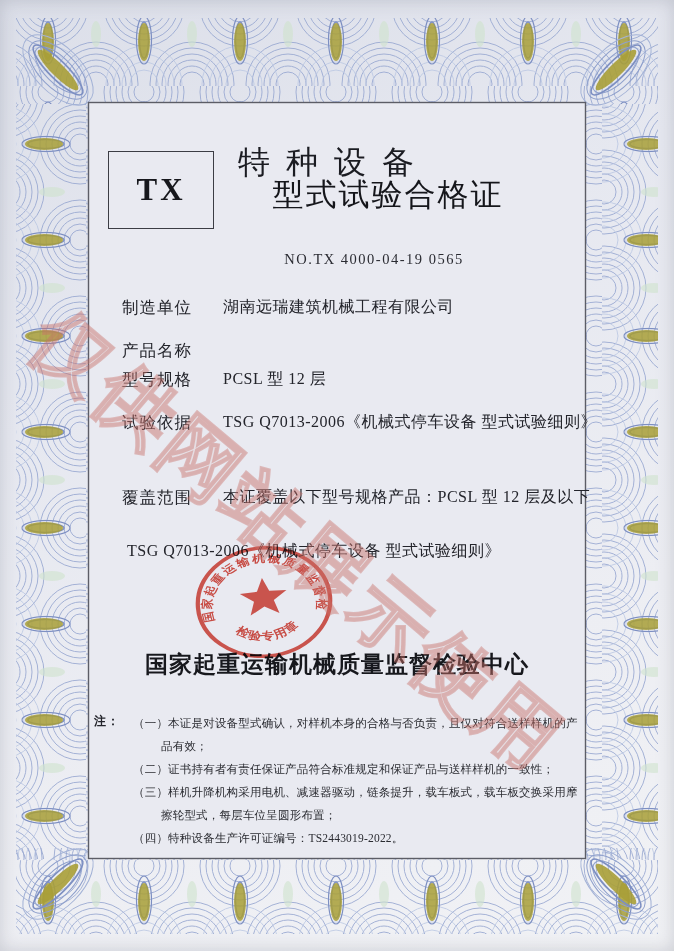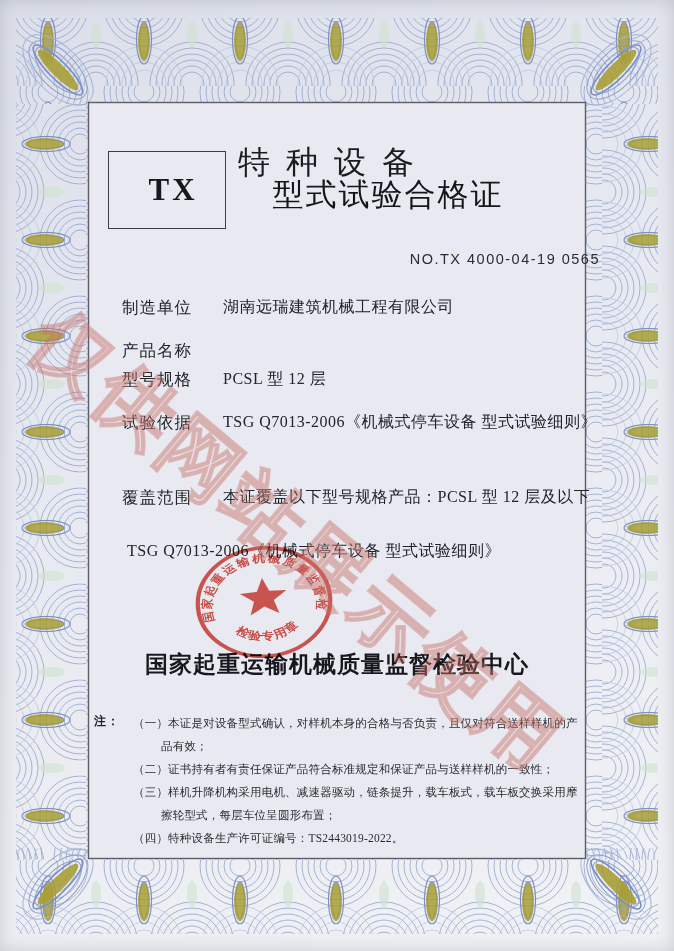--- a/index.html
+++ b/index.html
@@ -7,28 +7,28 @@
     position:relative; width:674px; height:951px; overflow:hidden;
     background:linear-gradient(155deg,#dcdfe9 0%,#e6e8f0 35%,#edeef3 70%,#f1f2f5 100%);
     font-family:"Liberation Serif","DejaVu Serif",serif; color:#23242b;
     box-shadow:inset 0 0 18px rgba(90,95,110,.25);
   }
   #border-art{position:absolute;left:0;top:0;}
   .abs{position:absolute;}
   
   .tx-box{left:108px;top:151px;width:104px;height:76px;border:1.6px solid #3c3d44;
     display:flex;align-items:center;justify-content:center;
-    font-weight:bold;font-size:31px;letter-spacing:3px;color:#17181d;padding-left:12px;}
+    font-weight:bold;font-size:31px;letter-spacing:3px;color:#17181d;}
   
   .title-top{left:222px;top:141px;width:330px;text-align:left;font-size:32px;
     letter-spacing:16px;text-indent:16px;color:#1b1c22;font-weight:500;font-family:Liberation Serif, serif;}
   .title-main{left:208px;top:174px;width:360px;text-align:center;font-size:31px;
     font-weight:normal;letter-spacing:2px;color:#15161b;}
-  .cert-no{left:100px;top:251px;width:500px;text-align:right;
-    font-family:Liberation Sans, sans-serif;
+  .cert-no{left:124px;top:251px;width:500px;text-align:center;
+    font-family:Liberation Serif, serif;
     font-size:14.5px;letter-spacing:1.5px;color:#2a2b32;}
   
   .row{left:122px;display:flex;}
   .flabel{width:70px;flex:0 0 70px;font-size:16.5px;letter-spacing:1px;}
   .fvalue{margin-left:31px;font-size:16px;letter-spacing:.5px;white-space:nowrap;}
   .conf{font-size:16px;letter-spacing:.5px;white-space:nowrap;}
   
   .issuer{left:88px;top:649px;width:498px;text-align:center;font-size:23px;
     font-weight:bold;letter-spacing:1px;color:#17181d;}
   

